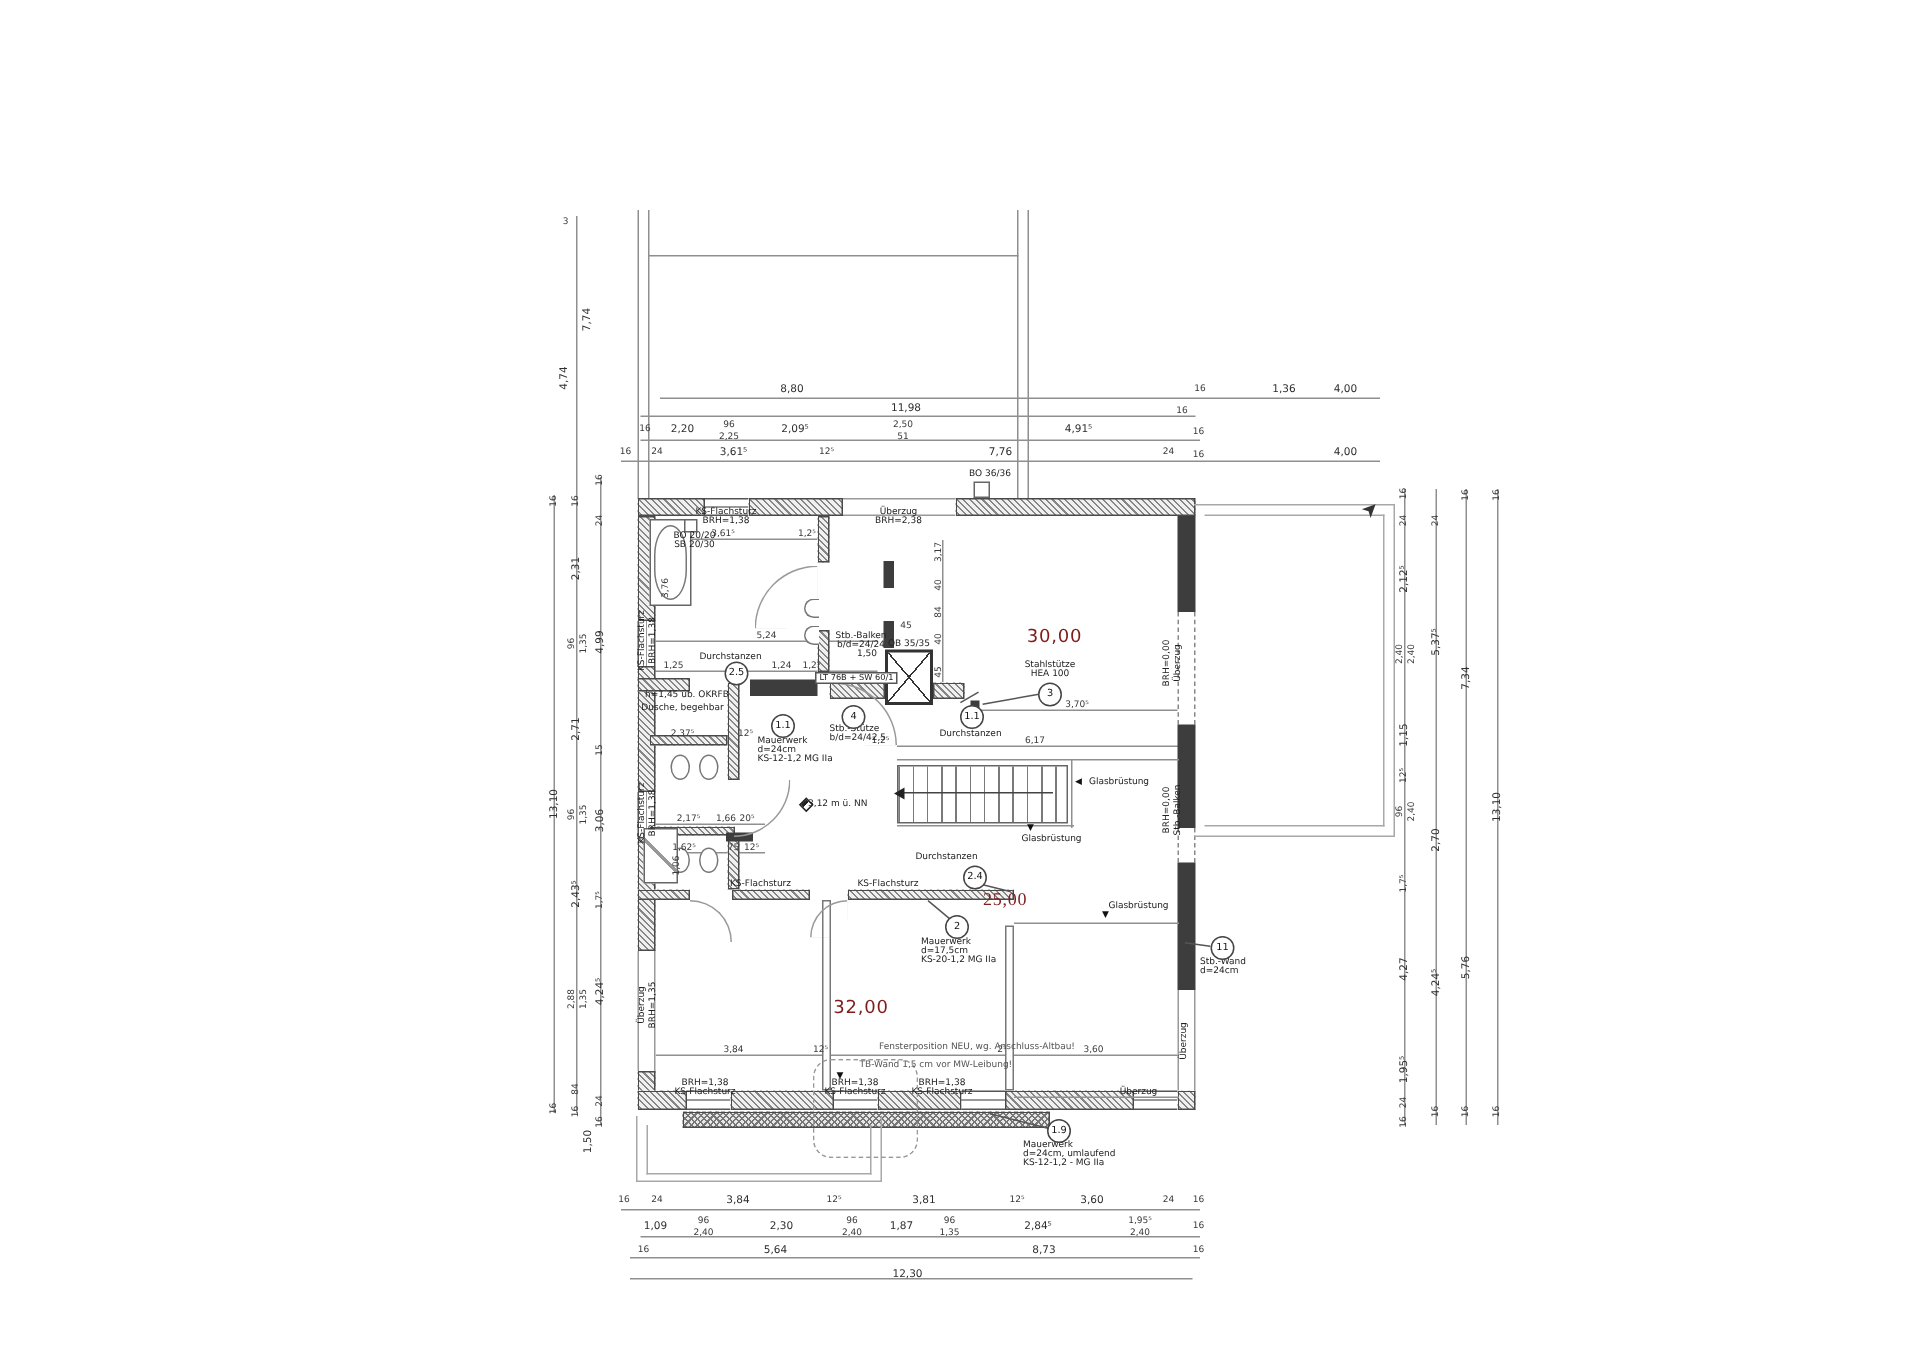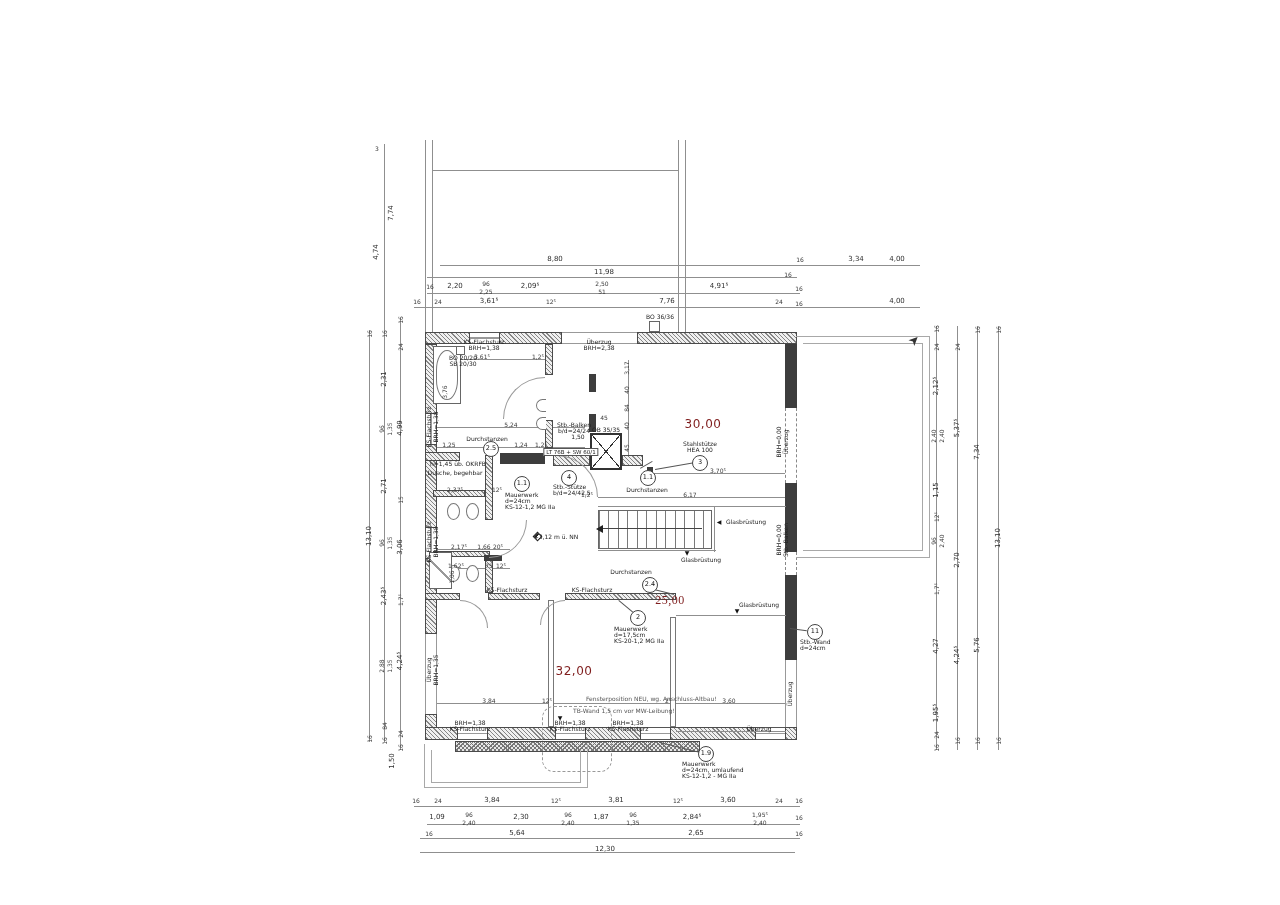--- a/index.html
+++ b/index.html
@@ -185,22 +185,22 @@
   <div class="arc arc-tr" style="left:556px;top:455px;width:42px;height:42px"></div>
 
   <div class="lead" style="left:619px;top:600px;width:20px;transform:rotate(40deg)"></div>
   <div class="lead" style="left:660px;top:742px;width:46px;transform:rotate(14deg)"></div>
   <div class="lead" style="left:790px;top:628px;width:17px;transform:rotate(8deg)"></div>
   <div class="lead" style="left:655px;top:469px;width:38px;transform:rotate(-10deg)"></div>
   <div class="lead" style="left:654px;top:589px;width:20px;transform:rotate(14deg)"></div>
   <div class="lead" style="left:640px;top:468px;width:14px;transform:rotate(-30deg)"></div>
 
   <div id="ann">
-      <div class="dim" style="left: 555px; top: 259px;">8,80</div>
-      <div class="dim" style="left: 856px; top: 259px;">3,34</div>
+      <div class="dim" style="left: 528px; top: 259px;">8,80</div>
+      <div class="dim" style="left: 856px; top: 259px;">1,36</div>
       <div class="dim sm" style="left: 800px; top: 259px;">16</div>
       <div class="dim" style="left: 897px; top: 259px;">4,00</div>
       <div class="dim" style="left: 604px; top: 272px;">11,98</div>
       <div class="dim sm" style="left: 788px; top: 274px;">16</div>
       <div class="dim sm" style="left: 430px; top: 286px;">16</div>
       <div class="dim" style="left: 455px; top: 286px;">2,20</div>
       <div class="dim sm" style="left: 486px; top: 283px;">96</div>
       <div class="dim sm" style="left: 486px; top: 291px;">2,25</div>
       <div class="dim" style="left: 530px; top: 286px;">2,09⁵</div>
       <div class="dim sm" style="left: 602px; top: 283px;">2,50</div>
@@ -232,21 +232,21 @@
       <div class="dim sm" style="left: 568px; top: 822px;">2,40</div>
       <div class="dim" style="left: 601px; top: 817px;">1,87</div>
       <div class="dim sm" style="left: 633px; top: 814px;">96</div>
       <div class="dim sm" style="left: 633px; top: 822px;">1,35</div>
       <div class="dim" style="left: 692px; top: 817px;">2,84⁵</div>
       <div class="dim sm" style="left: 760px; top: 814px;">1,95⁵</div>
       <div class="dim sm" style="left: 760px; top: 822px;">2,40</div>
       <div class="dim sm" style="left: 799px; top: 817px;">16</div>
       <div class="dim sm" style="left: 429px; top: 833px;">16</div>
       <div class="dim" style="left: 517px; top: 833px;">5,64</div>
-      <div class="dim" style="left: 696px; top: 833px;">2,65</div>
+      <div class="dim" style="left: 696px; top: 833px;">8,73</div>
       <div class="dim sm" style="left: 799px; top: 833px;">16</div>
       <div class="dim" style="left: 605px; top: 849px;">12,30</div>
       <div class="dim sm" style="left: 377px; top: 148px;">3</div>
       <div class="dim rot" style="left: 391px; top: 213px;">7,74</div>
       <div class="dim rot" style="left: 376px; top: 252px;">4,74</div>
       <div class="dim sm rot" style="left: 369px; top: 334px;">16</div>
       <div class="dim rot" style="left: 369px; top: 536px;">13,10</div>
       <div class="dim sm rot" style="left: 369px; top: 739px;">16</div>
       <div class="dim sm rot" style="left: 384px; top: 334px;">16</div>
       <div class="dim rot" style="left: 384px; top: 379px;">2,31</div>

